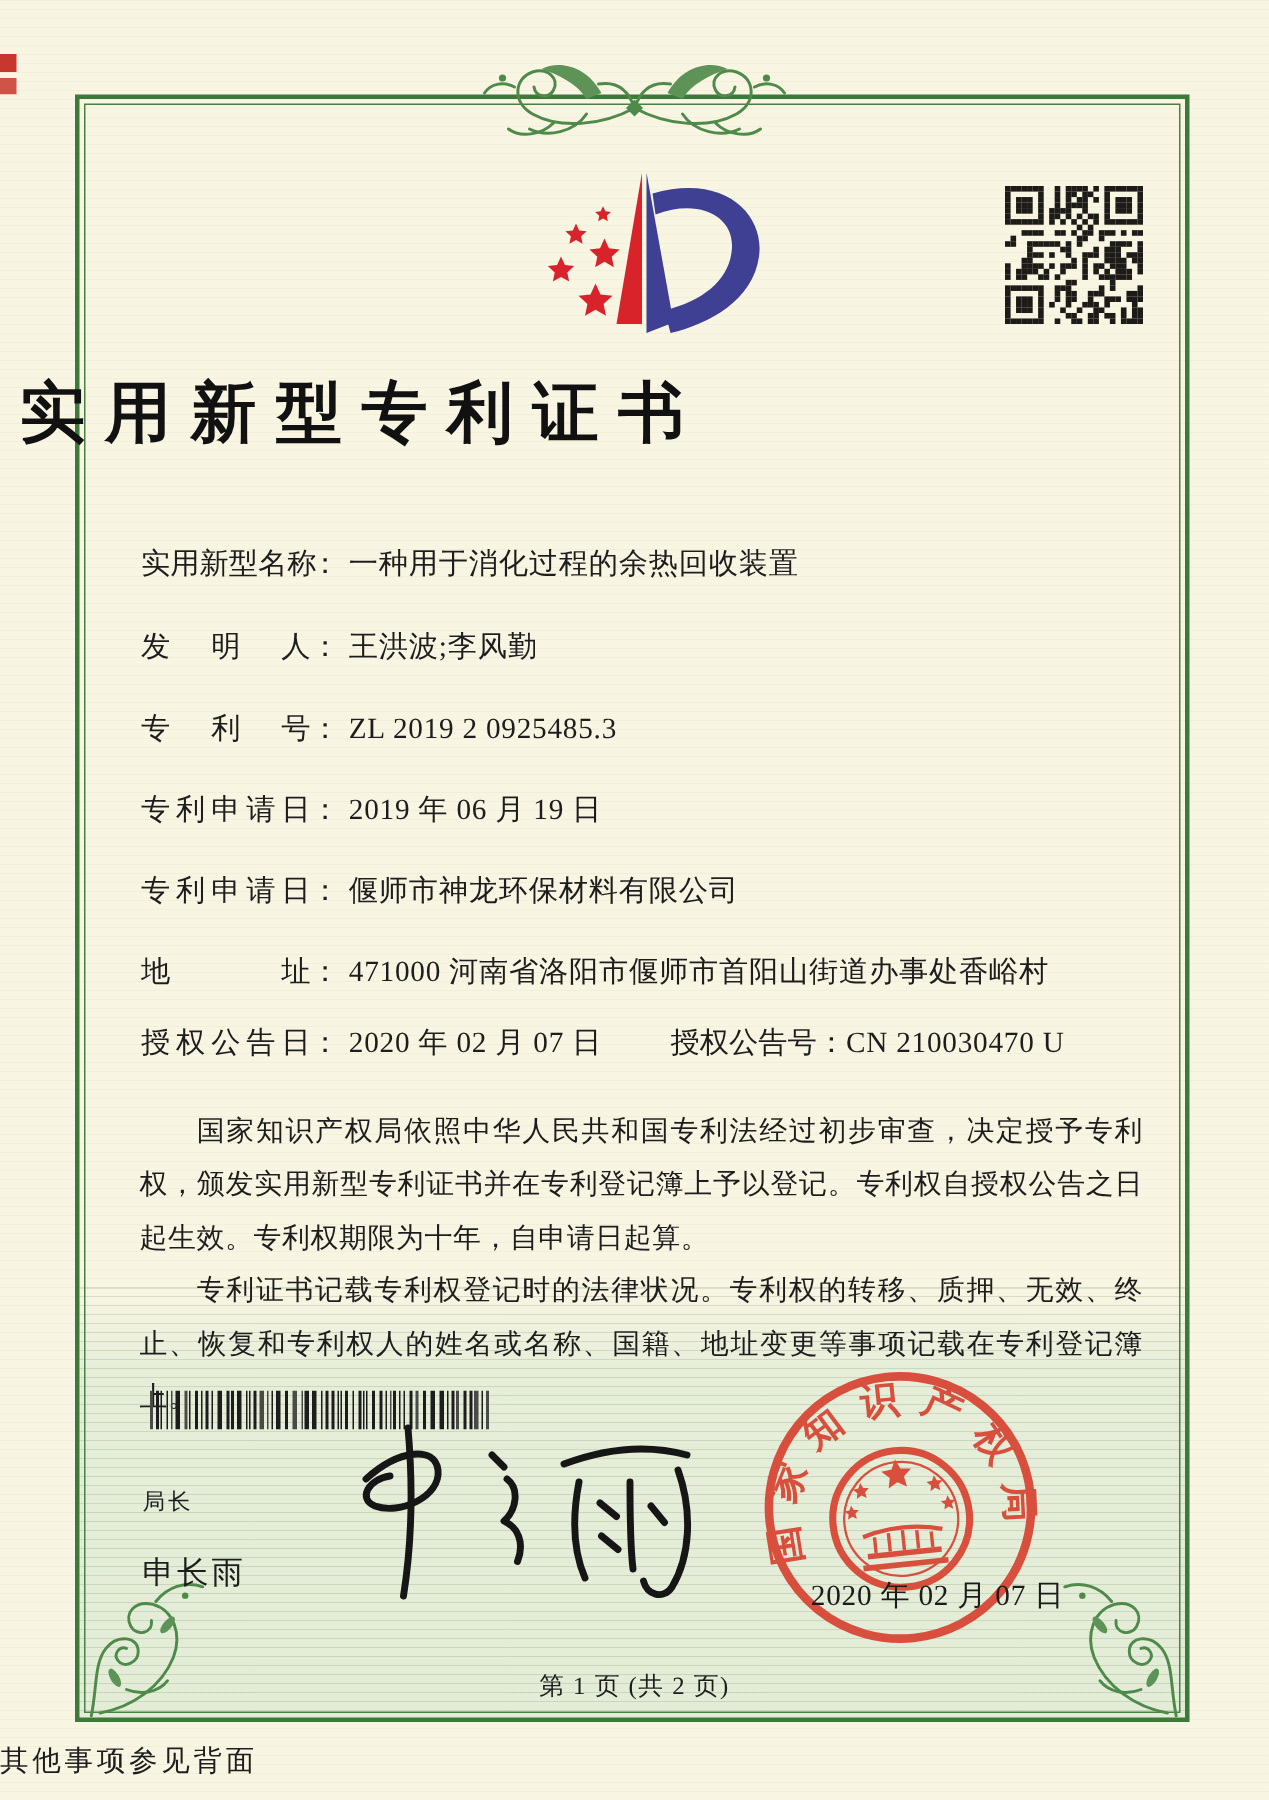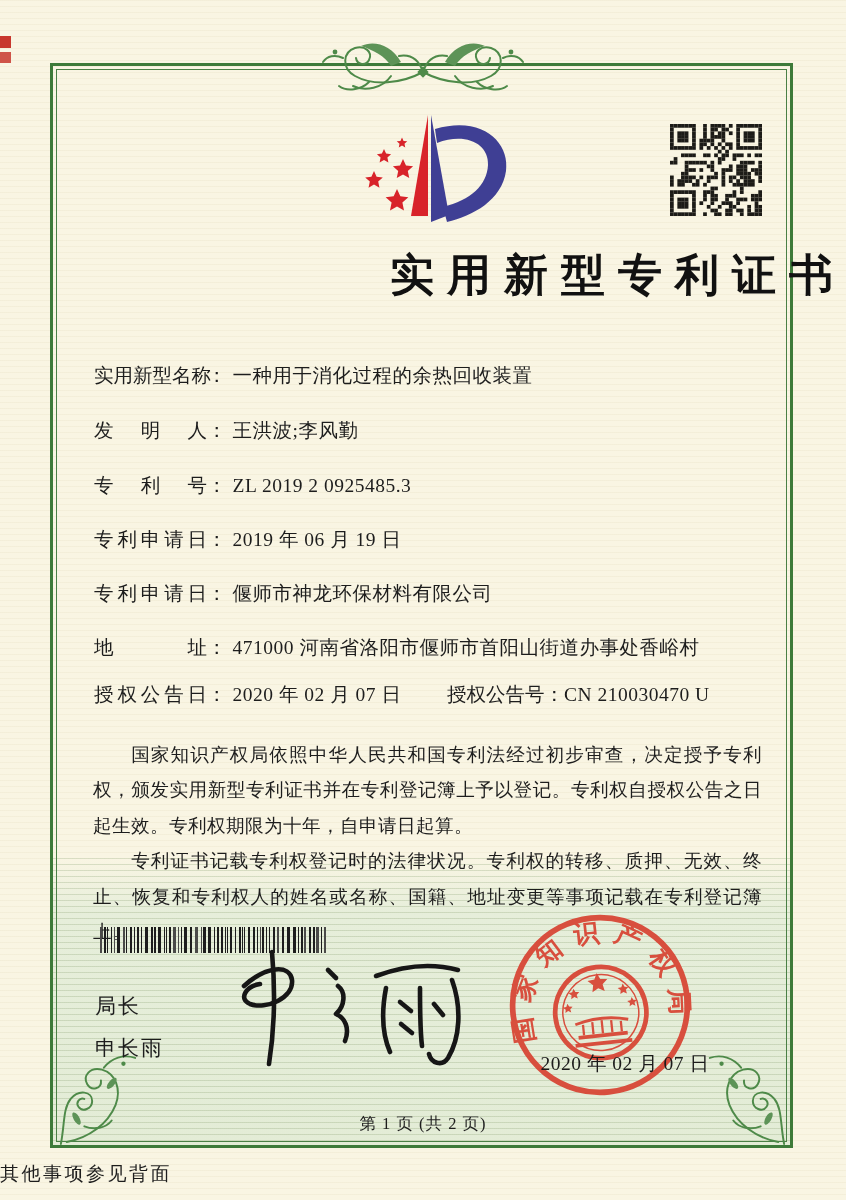--- a/index.html
+++ b/index.html
@@ -28,42 +28,42 @@
   .frame-inner{
     position:absolute;left:3px;top:3px;right:3px;bottom:3px;
     border:1px solid #4a8045;
   }
   .content{position:absolute;inset:0;z-index:3;}
 
   .cert-no{position:absolute;left:74px;top:130px;font-size:20px;letter-spacing:1.5px;}
   .logo{position:absolute;left:345px;top:103px;width:170px;height:132px;}
   .qr{position:absolute;left:670px;top:124px;width:92px;height:92px;}
   .title{
-    position:absolute;left:0;right:0;top:246px;text-align:right;
+    position:absolute;left:0;right:0;top:246px;text-align:left;
     font-size:44px;font-weight:bold;letter-spacing:13px;text-indent:13px;color:#111;
   }
 
   .frow{position:absolute;left:94px;width:670px;font-size:19.5px;white-space:nowrap;}
   .flabel{
     display:inline-block;width:113px;vertical-align:bottom;
     text-align:justify;text-align-last:justify;text-justify:inter-character;
   }
   .fcolon{display:inline-block;margin-right:6px;}
   .fvalue{letter-spacing:0.5px;}
   .grant2{position:absolute;left:353px;top:0;}
 
   .paras{position:absolute;left:93px;top:699px;width:669px;margin-top:38px;}
   .paras p{
     margin:0;font-size:18.6px;line-height:35.4px;letter-spacing:0.4px;
     text-align:justify;text-indent:2.05em;
   }
 
   .barcode{position:absolute;left:100px;top:927px;width:230px;height:26px;}
 
-  .official-title{position:absolute;left:95px;top:992px;font-size:21px;letter-spacing:2px;}
+  .official-title{position:absolute;left:95px;top:992px;font-size:15px;letter-spacing:2px;}
   .official-name{position:absolute;left:95px;top:1034px;font-size:21px;letter-spacing:2px;}
   .signature{position:absolute;left:228px;top:946px;width:248px;height:128px;z-index:4;}
 
   .seal{position:absolute;left:505px;top:910px;width:190px;height:190px;z-index:4;transform:rotate(-6deg);opacity:0.93;}
   .seal-date{
     position:absolute;left:518px;top:1050px;width:214px;text-align:center;z-index:5;
     font-size:19.5px;letter-spacing:0.5px;color:#1b1b1b;
   }
 
   .page-num{position:absolute;left:0;right:0;top:1113px;text-align:center;font-size:16.5px;letter-spacing:1px;}

